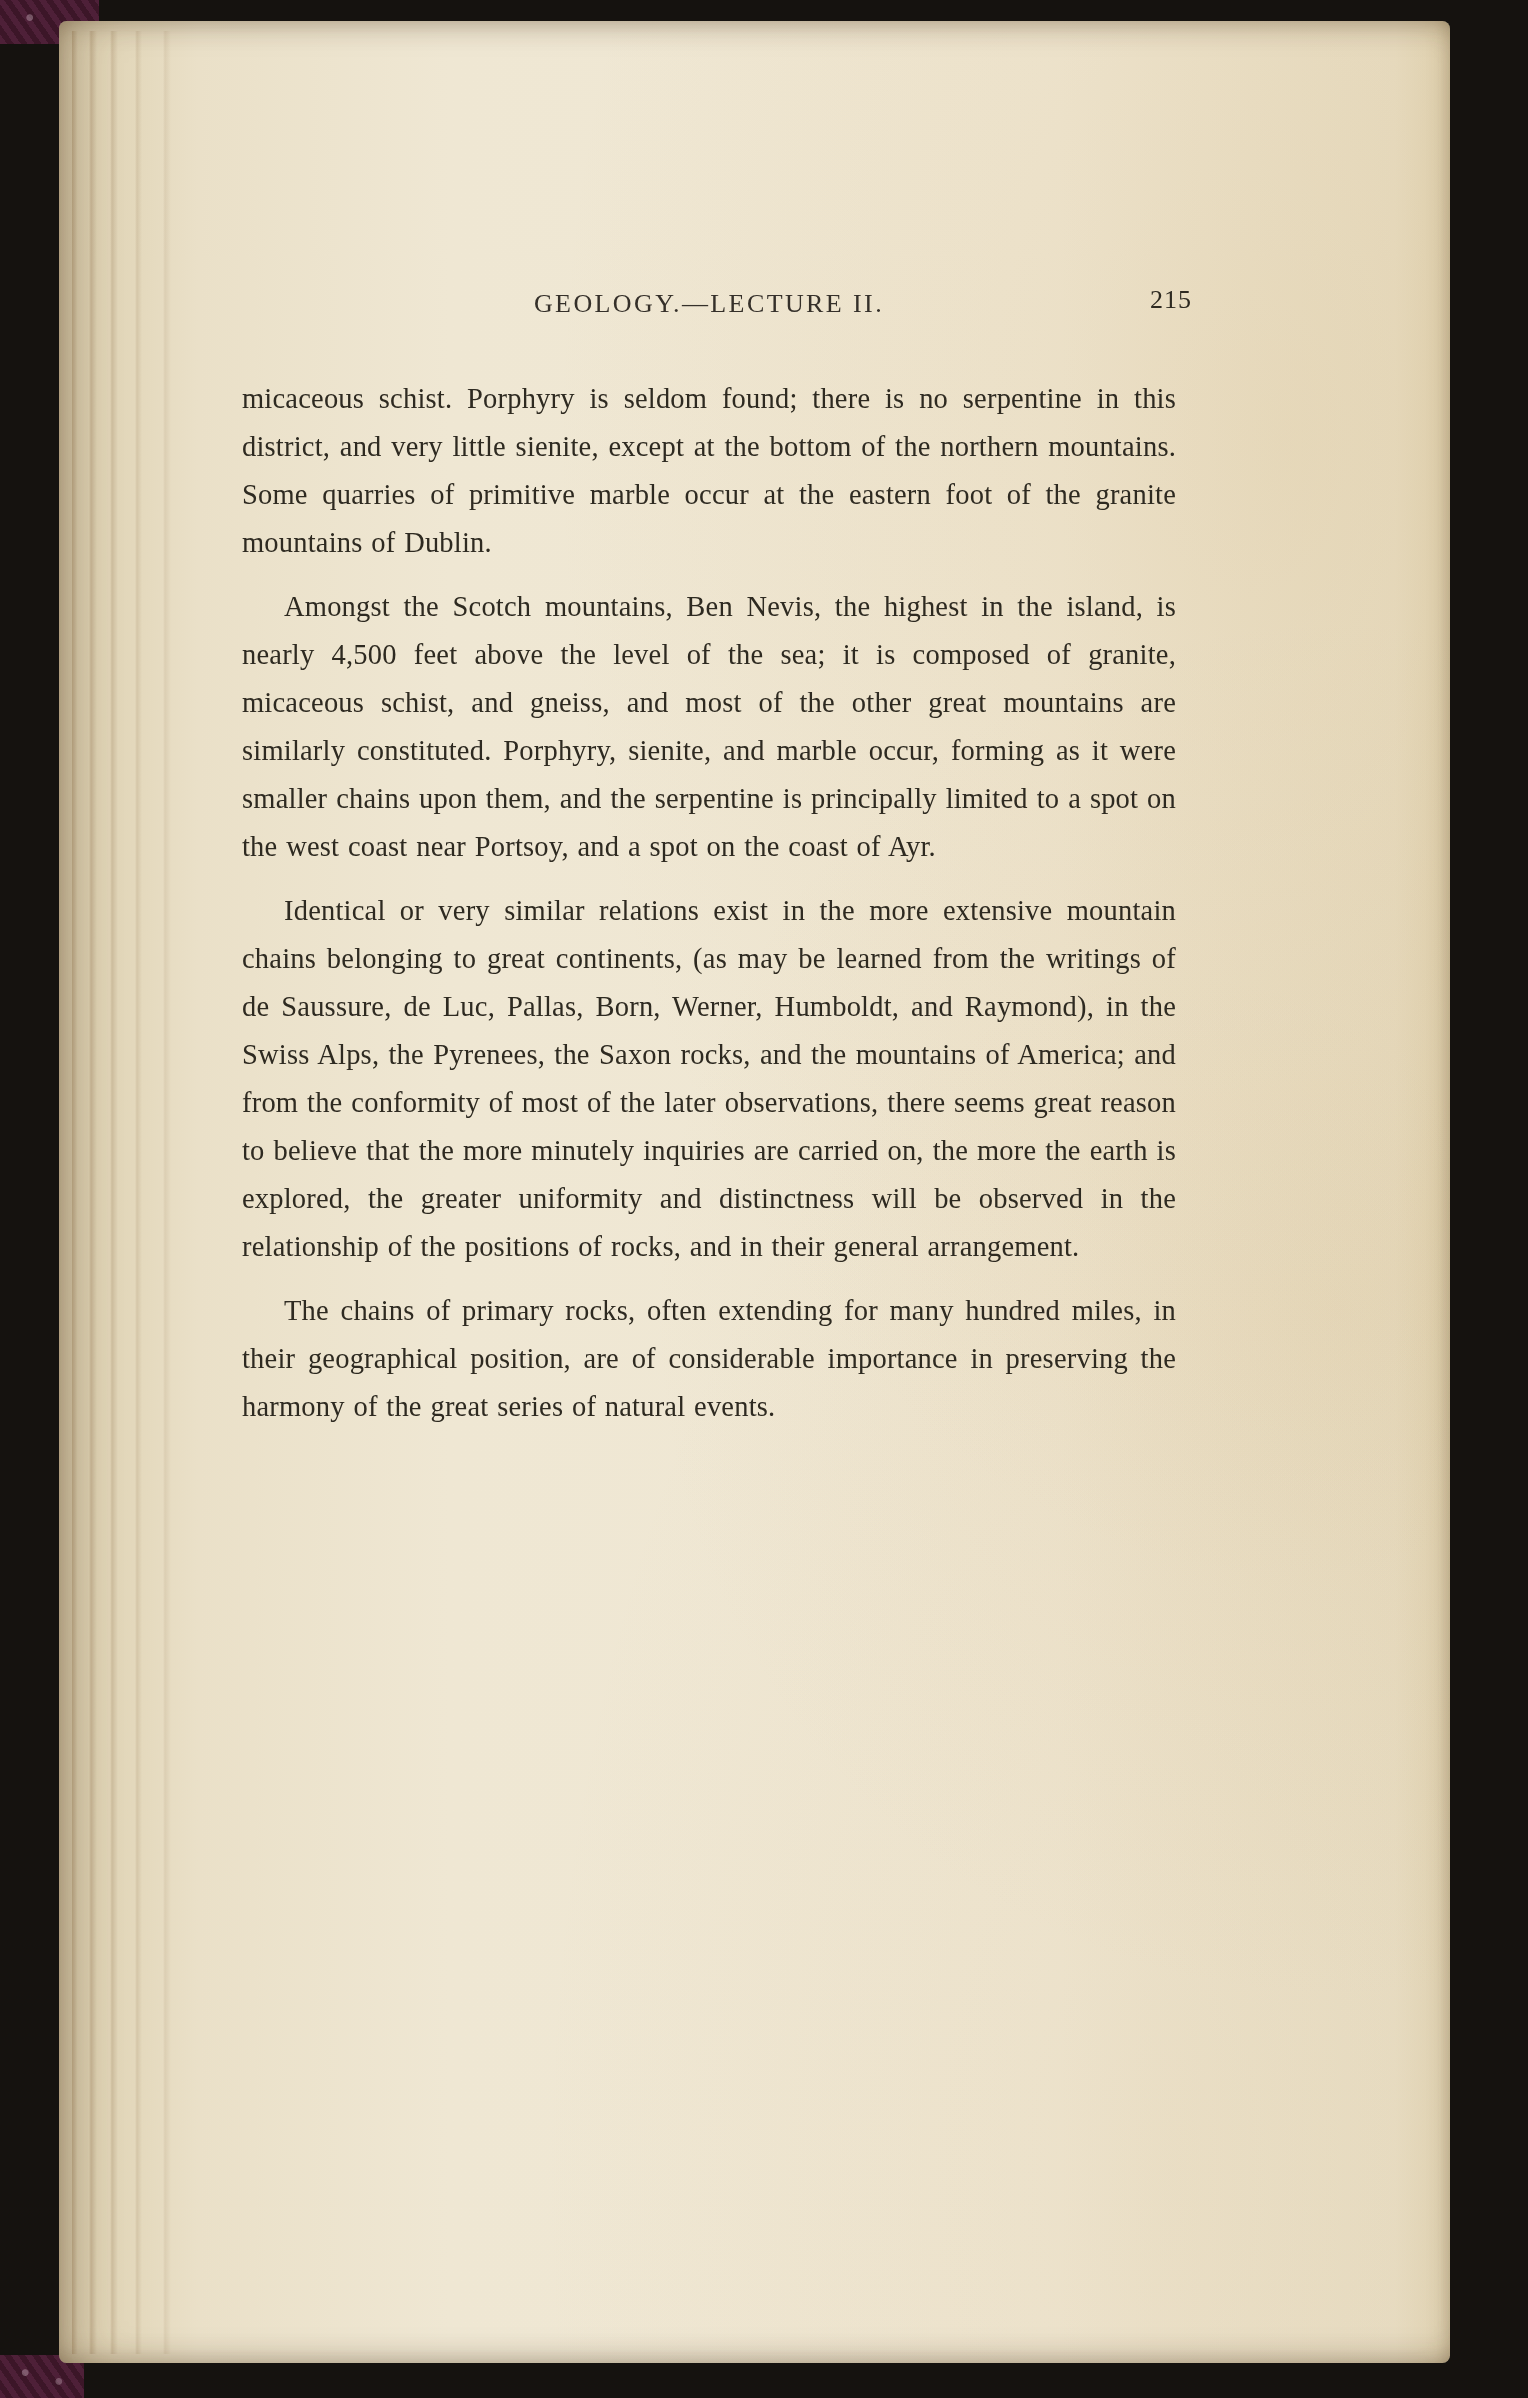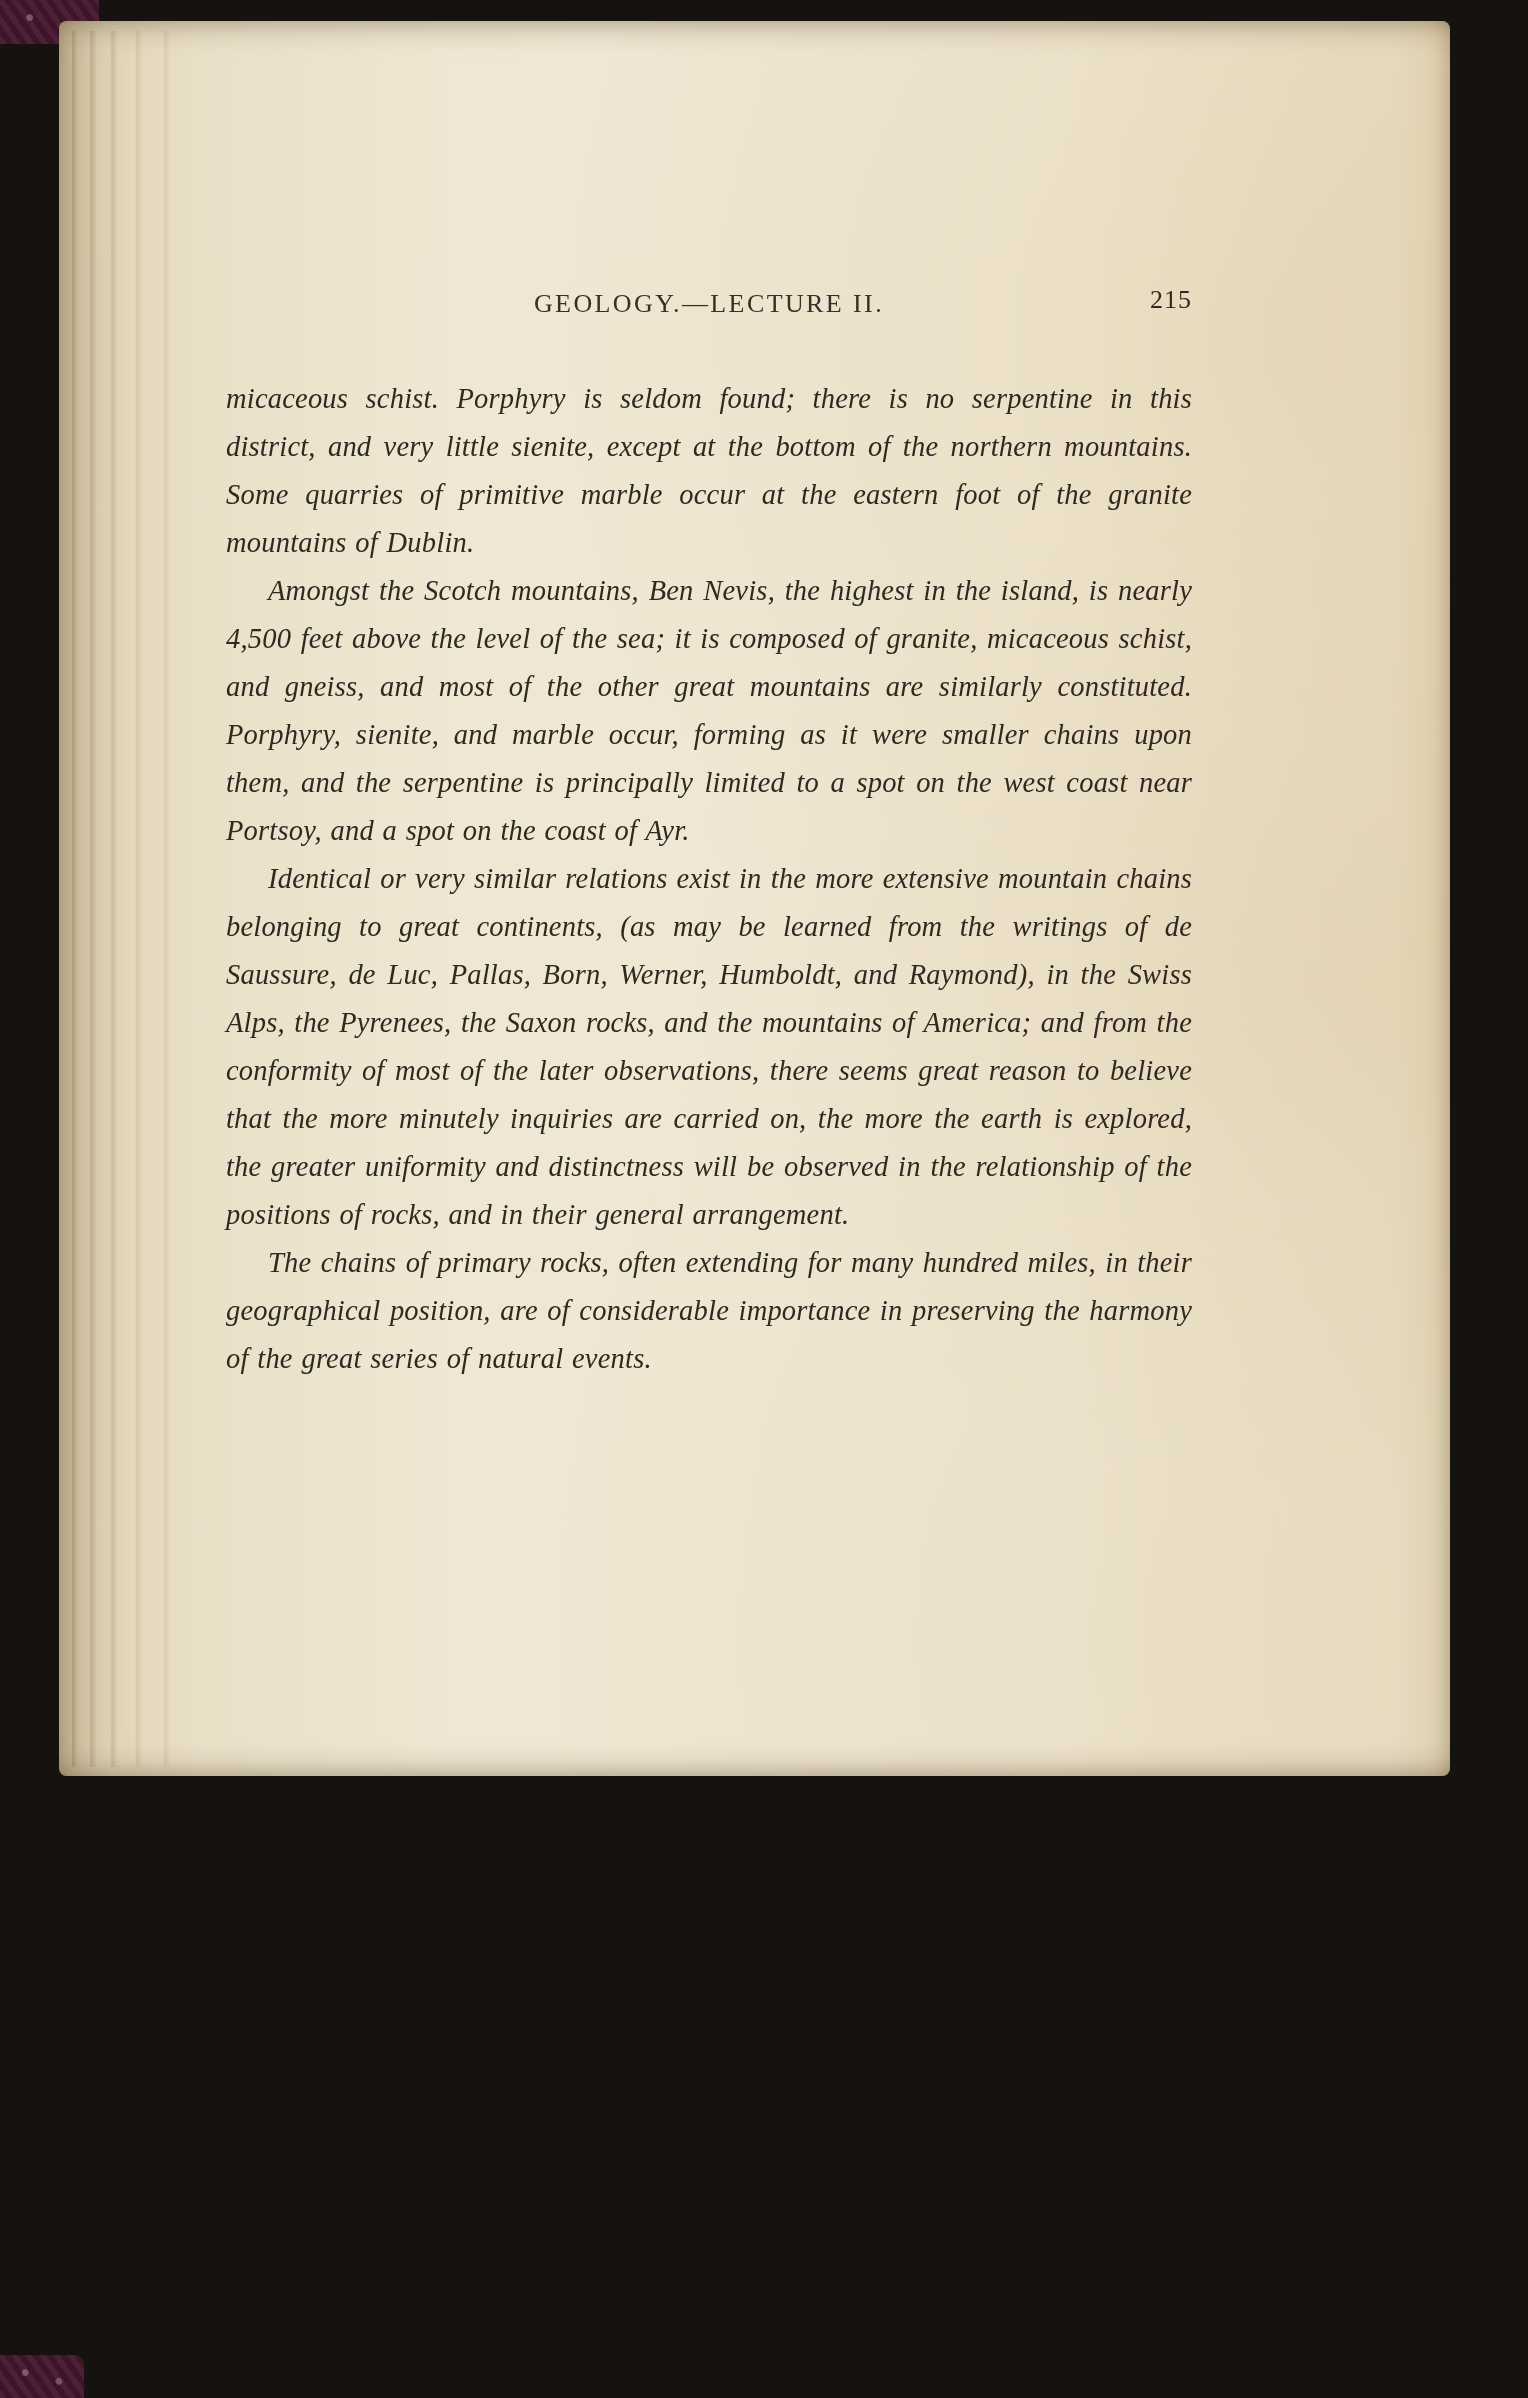--- a/index.html
+++ b/index.html
@@ -31,21 +31,21 @@
   }
   .cover-top-left { left: 0; top: 0; width: 99px; height: 44px; border-bottom-right-radius: 9.5px; }
   .cover-bottom-left { left: 0; bottom: 0; width: 84px; height: 44px; border-top-right-radius: 9.5px; }
 
   
   .page {
     position: absolute;
     left: 59px;
     top: 21px;
     width: 1391px;
-    height: 1755px;
+    height: 2342px;
     border-radius: 7.6px;
     background:
       radial-gradient(ellipse at 88% 18%, rgba(209,178,120,0.22), transparent 42%),
       radial-gradient(ellipse at 92% 55%, rgba(205,175,120,0.16), transparent 38%),
       radial-gradient(ellipse at 80% 92%, rgba(205,175,120,0.14), transparent 40%),
       linear-gradient(90deg, #dccfae 0%, #eae0c8 10%, #efe7d3 28%, #f0e8d5 72%, #e9dfc7 96%, #e0d3b4 100%);
     box-shadow:
       inset 28.5px 0 52px -21px rgba(70,45,20,0.40),
       inset -9.5px 0 25px -11.4px rgba(90,65,30,0.30),
       inset 0 17px 28.5px -17px rgba(70,45,20,0.28),
@@ -112,25 +112,24 @@
   }
 
   .body-text {
     margin-top: 48px;
     font-size: 28.5px;
     line-height: 48px;
     letter-spacing: 0.2px;
     word-spacing: 1.4px;
   }
   .para {
-    margin: 0;
+    margin: 16px;
     text-align: justify;
     text-indent: 42px;
     hyphens: auto;
-    font-style: italic;
     -webkit-hyphens: auto;
   }
   .para.first {
     text-indent: 0;
   }
 </style>
 </head>
 <body>
 
 <div class="scan">

